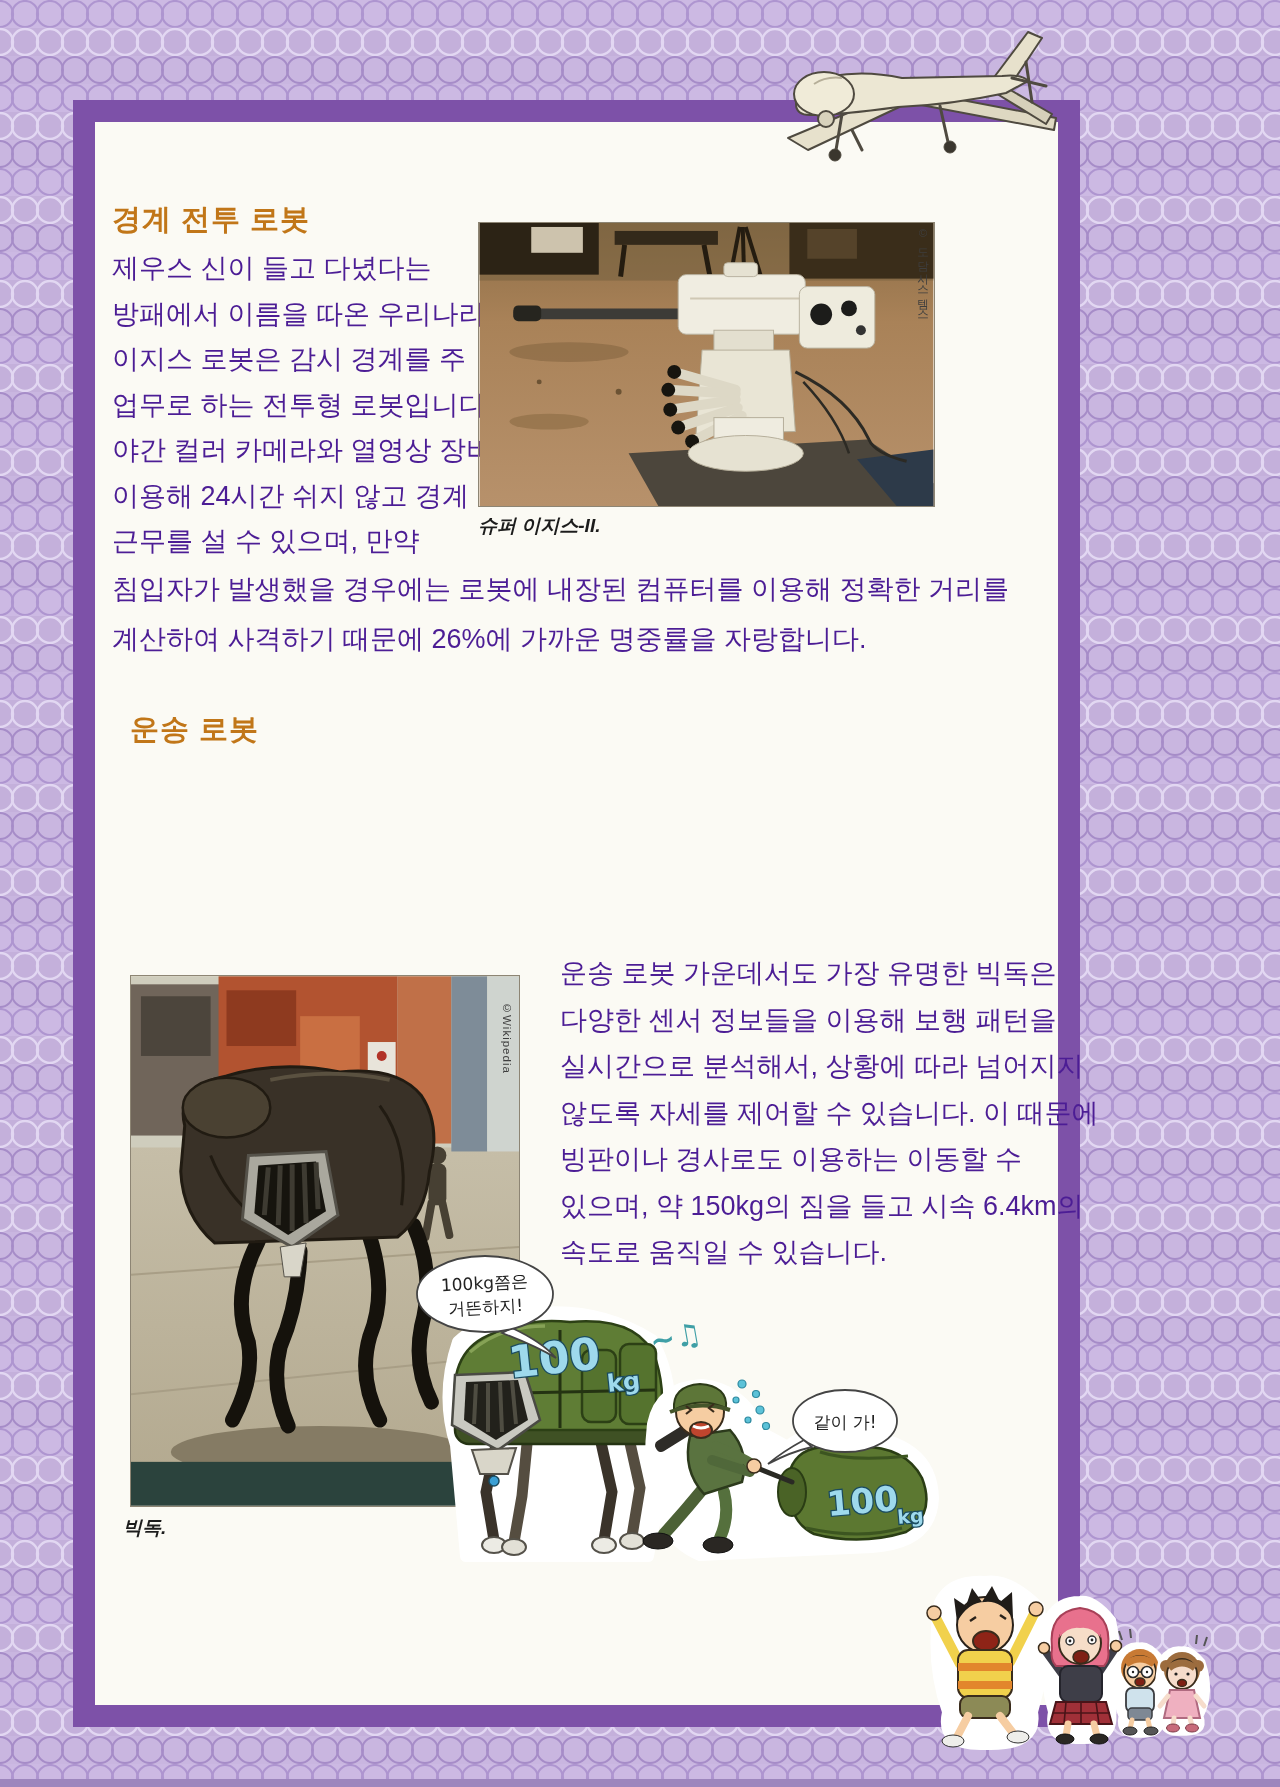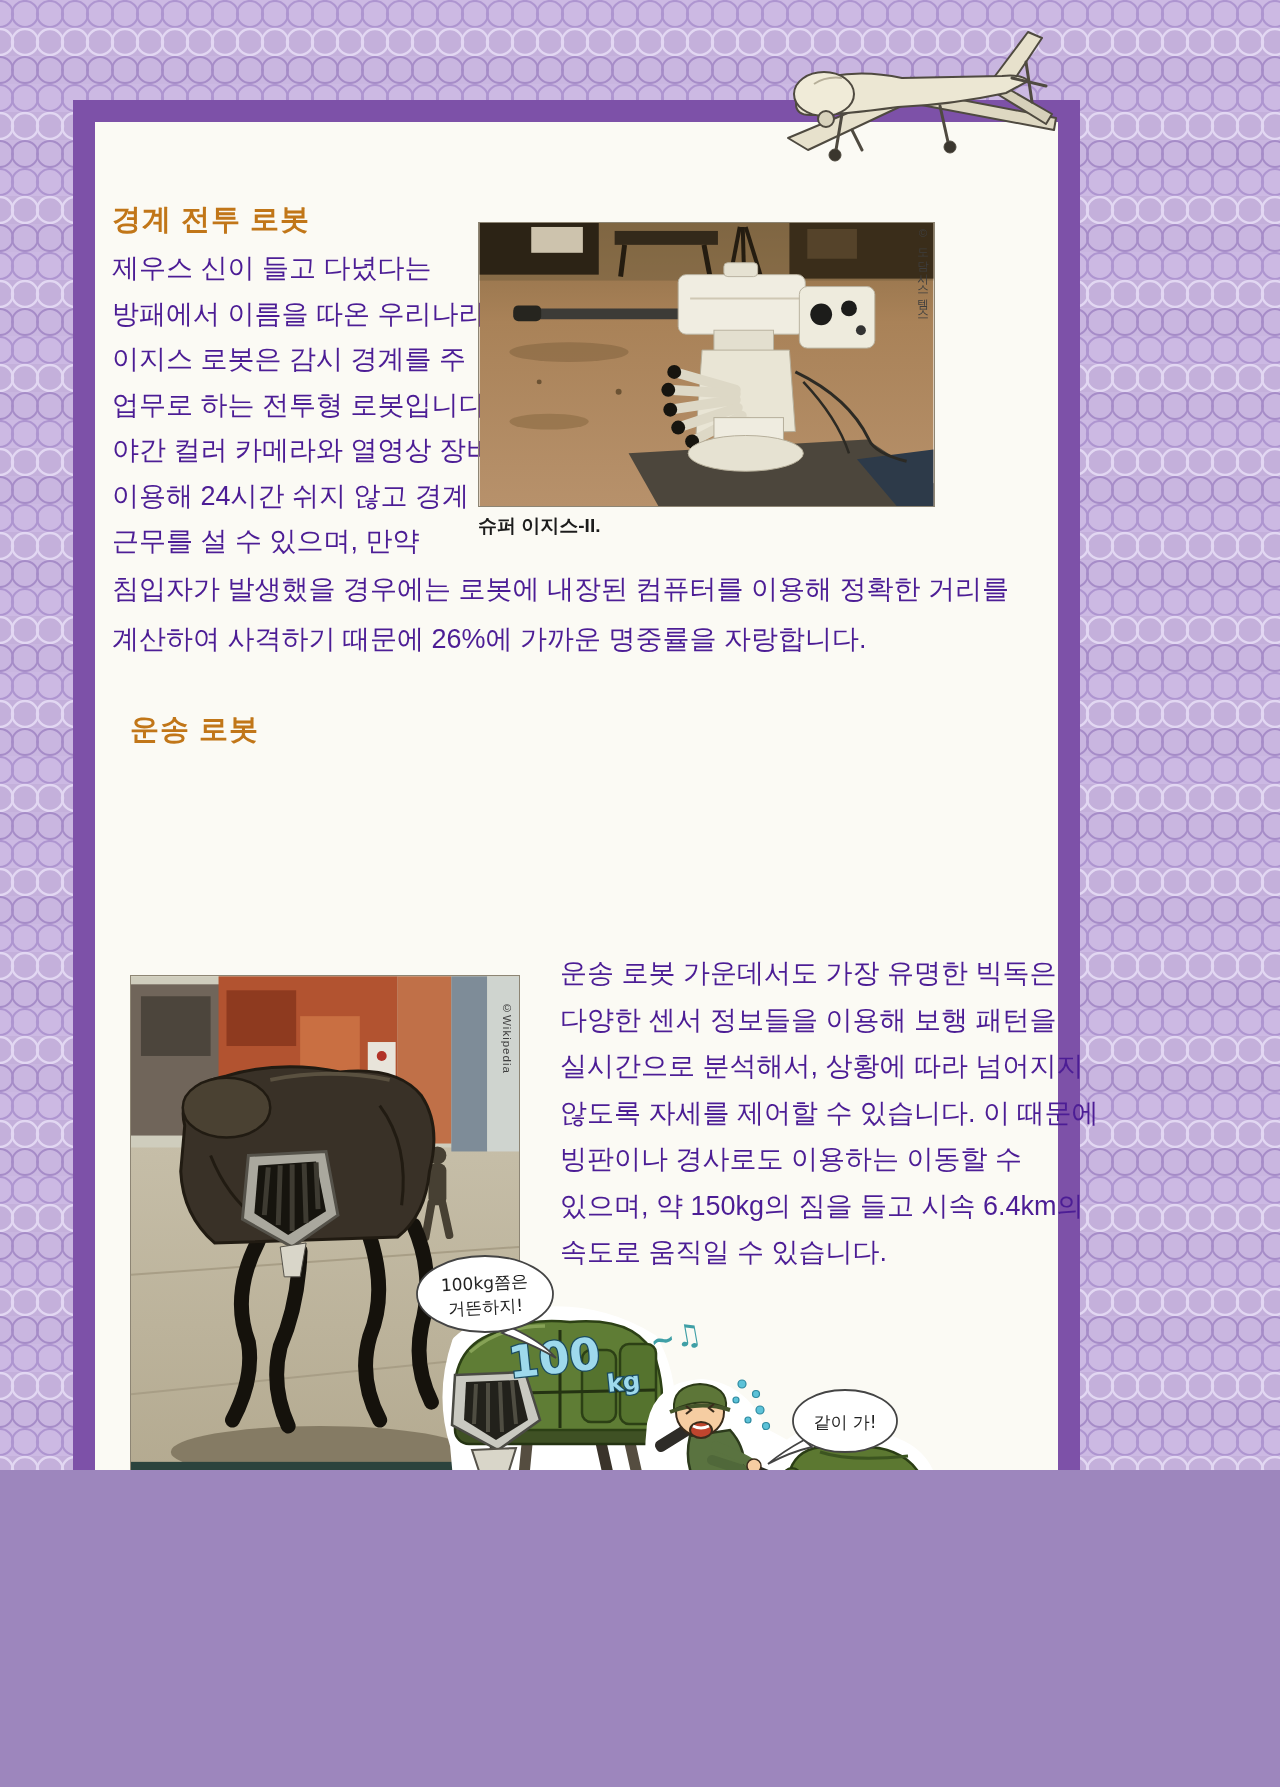--- a/index.html
+++ b/index.html
@@ -1,31 +1,31 @@
 <!DOCTYPE html>
 <html><head>
 <meta charset="utf-8">
 <style>
   html,body{margin:0;padding:0;background:#9d86bd;}
-  .page{position:relative;width:1280px;height:1470px;overflow:hidden;background:#c8b5df;
+  .page{position:relative;width:1280px;height:1779px;overflow:hidden;background:#c8b5df;
         font-family:"Liberation Sans",sans-serif;}
   .bglayer{position:absolute;left:0;top:0;}
   .frame{position:absolute;left:73px;top:100px;width:1007px;height:1627px;box-sizing:border-box;
          border:22px solid #7d51a8;background:#fbfaf4;}
   .heading{position:absolute;margin:0;font-family:"Liberation Sans",sans-serif;font-weight:bold;
            font-size:29px;color:#c17618;letter-spacing:1px;}
   .body-text{position:absolute;font-family:Liberation Sans, sans-serif;font-size:27px;
              color:#4c1d95;white-space:pre;}
   .lh-a{line-height:45.5px;}
   .lh-b{line-height:50px;}
   .lh-c{line-height:46px;}
   .lh-d{line-height:46.5px;}
   .photo{position:absolute;overflow:hidden;border:1px solid #8d8574;box-sizing:border-box;}
   .caption{position:absolute;font-family:"Liberation Sans",sans-serif;font-weight:bold;
-           font-size:19px;color:#1c1c1c;}
+           font-size:19px;color:#1c1c1c;font-style:italic;}
   .credit{position:absolute;writing-mode:vertical-rl;font-size:11.5px;color:#3e3e3e;
           letter-spacing:1px;font-family:"Liberation Sans",sans-serif;}
   .cartoon-layer{position:absolute;left:0;top:0;pointer-events:none;}
   svg text.bubble-t{font-family:"DejaVu Sans",sans-serif;font-size:17px;fill:#222;}
   svg text.load-n{font-family:"DejaVu Sans",sans-serif;font-weight:bold;fill:#9ed9ec;
                   stroke:#1a4b60;stroke-width:2.5px;paint-order:stroke;}
   svg text.notes{font-family:"DejaVu Sans",sans-serif;fill:#3f9fa6;font-weight:bold;}
 </style>
 </head>
 <body>

